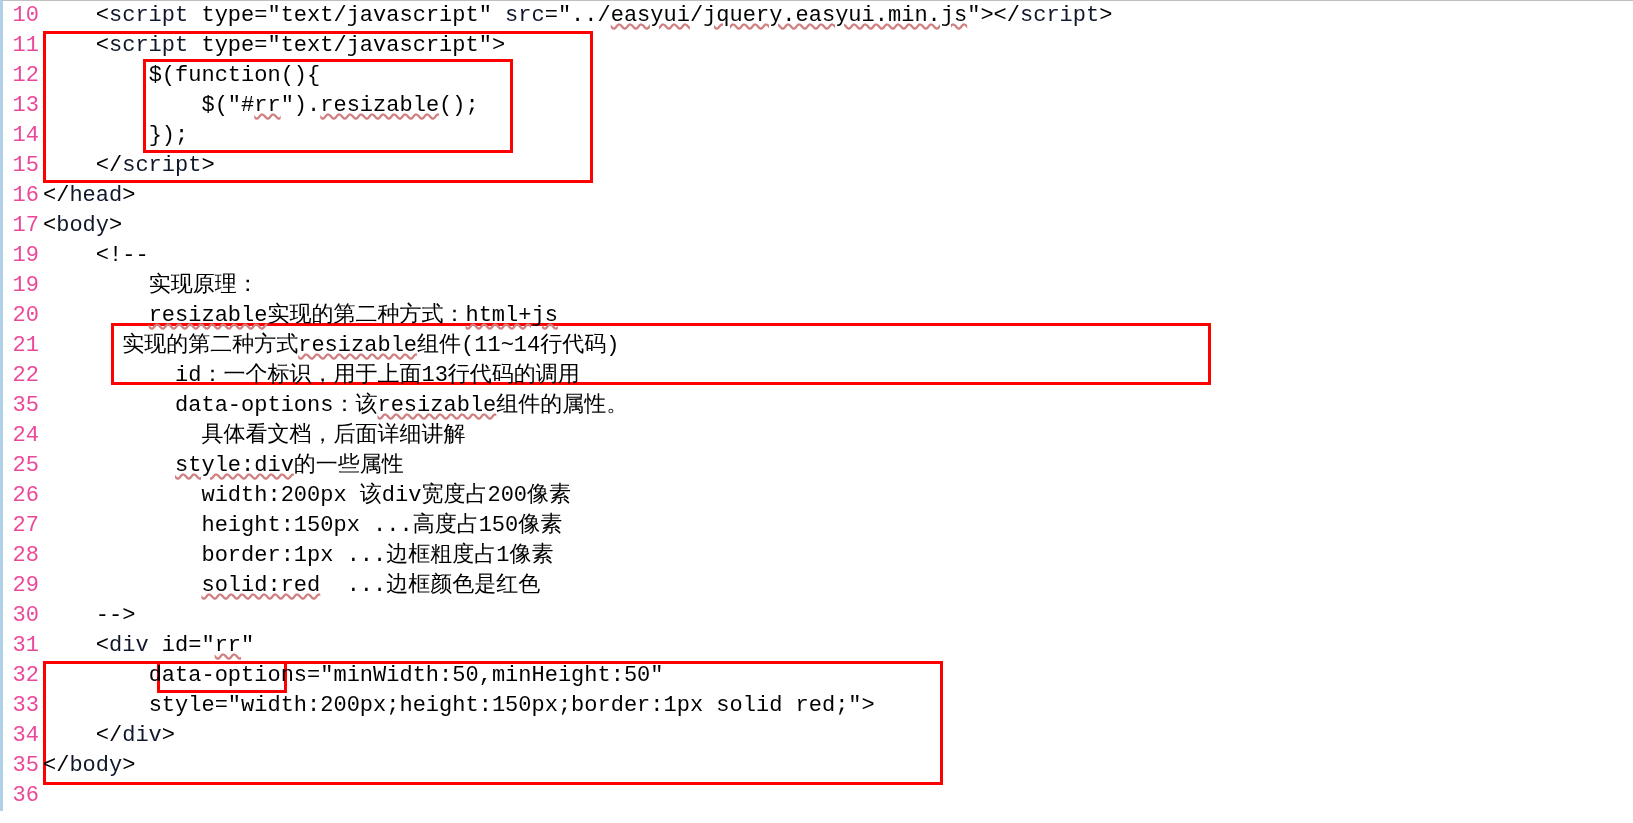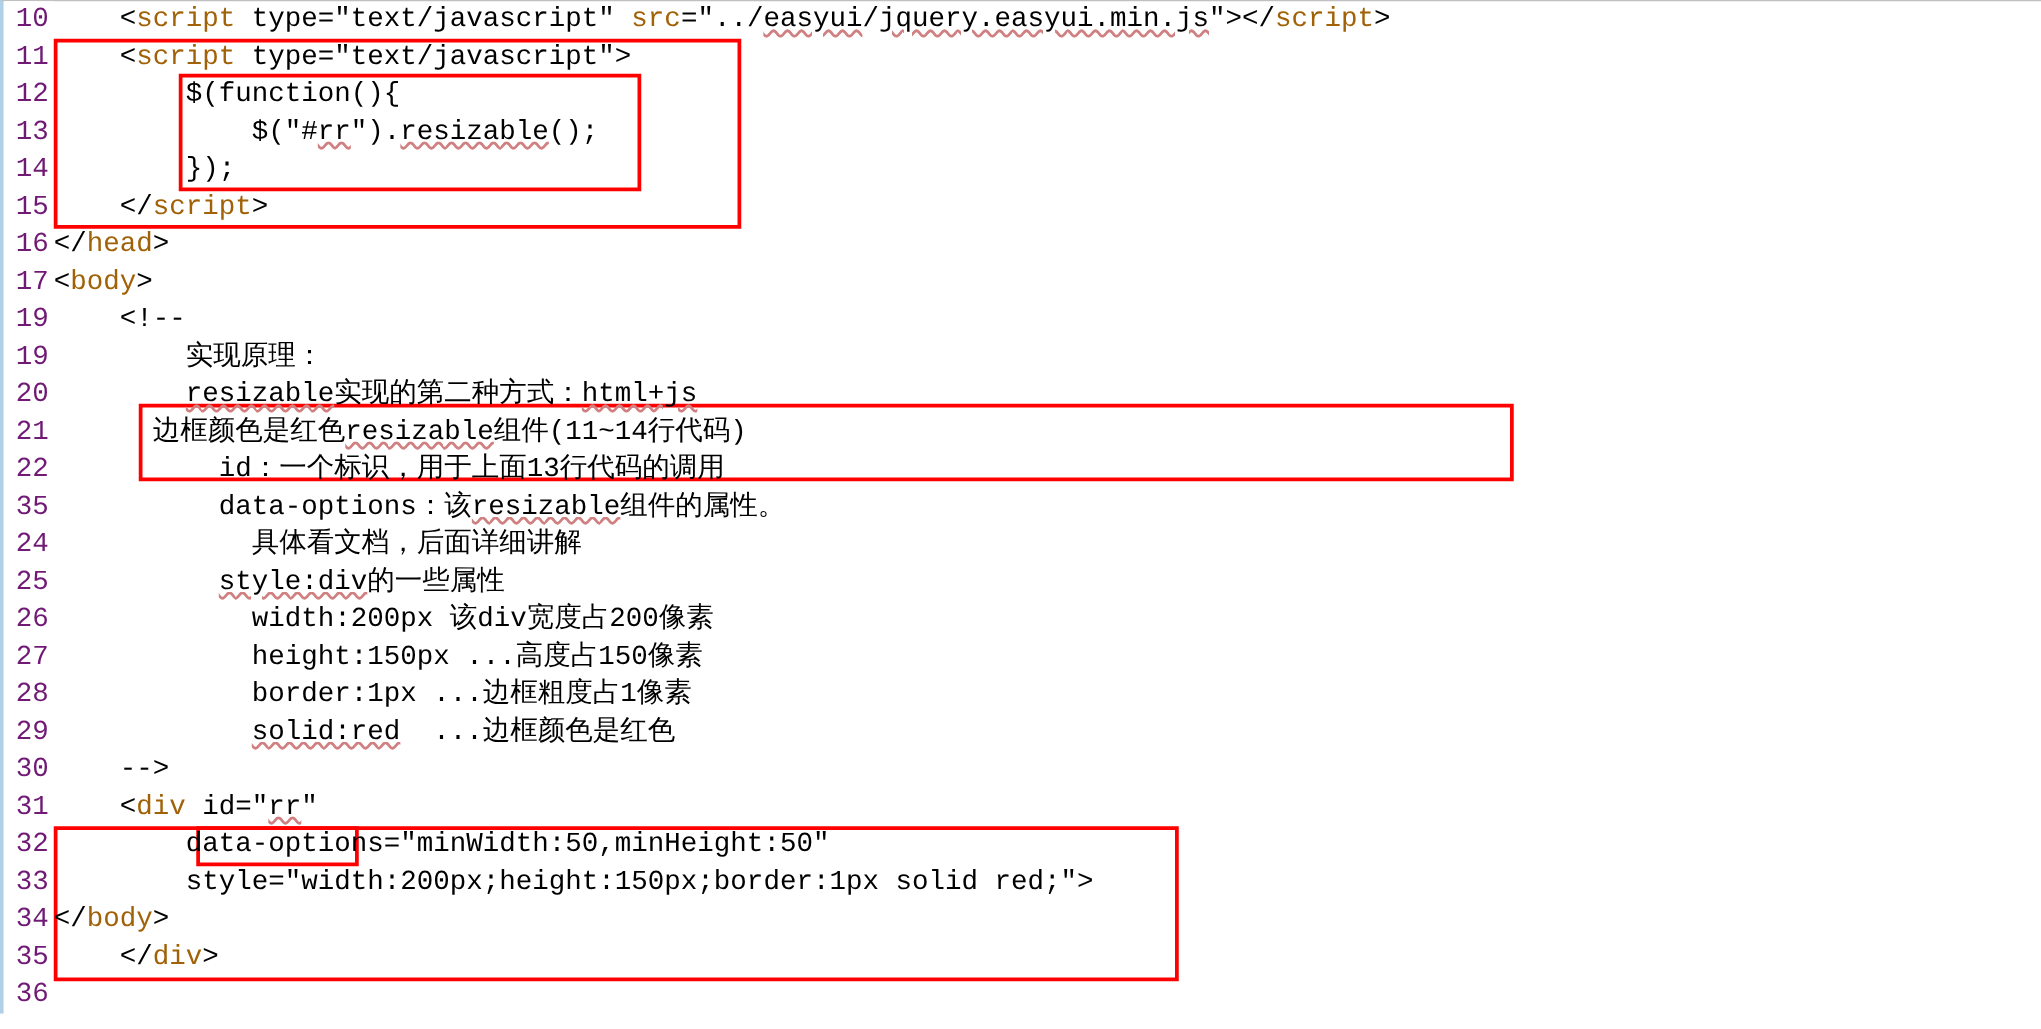--- a/index.html
+++ b/index.html
@@ -15,41 +15,41 @@
     border-left: 3px solid #b0d0e8;
     border-top: 1px solid #c0c0c0;
     width: 100%;
     box-sizing: border-box;
   }
   .gutter {
     flex: 0 0 auto;
     width: 40px;
     background: #ffffff;
     text-align: right;
-    color: #701a75;
+    color: #ec4899;
     user-select: none;
     padding-right: 4px;
     box-sizing: border-box;
   }
   .gutter .ln {
     height: 30px;
     line-height: 30px;
   }
   .code {
     flex: 1 1 auto;
     position: relative;
   }
   .line {
     height: 30px;
     line-height: 30px;
     white-space: pre;
     position: relative;
   }
   .txt { color: #000000; }
-  .kw  { color: #a16207; }
+  .kw  { color: #0f172a; }
 
   
   .box {
     position: absolute;
     border: 3px solid #ff0000;
     pointer-events: none;
     box-sizing: border-box;
   }
   .box-a { left: 0px;   top: 30px;  width: 550px; height: 152px; } 
   .box-b { left: 100px; top: 58px;  width: 370px; height: 94px;  } 
@@ -106,29 +106,29 @@
       <div class="line"><span>    </span><span class="txt">&lt;</span><span class="kw">script</span><span class="txt"> type=</span><span class="txt">"text/javascript"</span><span class="txt">&gt;</span></div>
       <div class="line"><span>        </span><span class="txt">$(function(){</span></div>
       <div class="line"><span>            </span><span class="txt">$("#</span><span class="txt squiggle">rr</span><span class="txt">").</span><span class="txt squiggle">resizable</span><span class="txt">();</span></div>
       <div class="line"><span>        </span><span class="txt">});</span></div>
       <div class="line"><span>    </span><span class="txt">&lt;/</span><span class="kw">script</span><span class="txt">&gt;</span></div>
       <div class="line"><span></span><span class="txt">&lt;/</span><span class="kw">head</span><span class="txt">&gt;</span></div>
       <div class="line"><span></span><span class="txt">&lt;</span><span class="kw">body</span><span class="txt">&gt;</span></div>
       <div class="line"><span>    </span><span class="txt">&lt;!--</span></div>
       <div class="line"><span>        </span><span class="txt">实现原理：</span></div>
       <div class="line"><span>        </span><span class="txt squiggle">resizable</span><span class="txt">实现的第二种方式：</span><span class="txt squiggle">html+js</span></div>
-      <div class="line"><span>      </span><span class="txt">边框颜色是红色</span><span class="txt squiggle">resizable</span><span class="txt">组件(11~14行代码)</span></div>
+      <div class="line"><span>      </span><span class="txt">实现的第二种方式</span><span class="txt squiggle">resizable</span><span class="txt">组件(11~14行代码)</span></div>
       <div class="line"><span>          </span><span class="txt">id：一个标识，用于上面13行代码的调用</span></div>
       <div class="line"><span>          </span><span class="txt">data-options：该</span><span class="txt squiggle">resizable</span><span class="txt">组件的属性。</span></div>
       <div class="line"><span>            </span><span class="txt">具体看文档，后面详细讲解</span></div>
       <div class="line"><span>          </span><span class="txt squiggle">style:div</span><span class="txt">的一些属性</span></div>
       <div class="line"><span>            </span><span class="txt">width:200px 该div宽度占200像素</span></div>
       <div class="line"><span>            </span><span class="txt">height:150px ...高度占150像素</span></div>
       <div class="line"><span>            </span><span class="txt">border:1px ...边框粗度占1像素</span></div>
       <div class="line"><span>            </span><span class="txt squiggle">solid:red</span><span class="txt">  ...边框颜色是红色</span></div>
       <div class="line"><span>    </span><span class="txt">--&gt;</span></div>
       <div class="line"><span>    </span><span class="txt">&lt;</span><span class="kw">div</span><span class="txt"> id=</span><span class="txt">"</span><span class="txt squiggle">rr</span><span class="txt">"</span></div>
       <div class="line"><span>        </span><span class="txt">data-options="minWidth:50,minHeight:50"</span></div>
       <div class="line"><span>        </span><span class="txt">style="width:200px;height:150px;border:1px solid red;"&gt;</span></div>
+      <div class="line"><span>    </span><span class="txt">&lt;/</span><span class="kw">div</span><span class="txt">&gt;</span></div>
       <div class="line"><span></span><span class="txt">&lt;/</span><span class="kw">body</span><span class="txt">&gt;</span></div>
-      <div class="line"><span>    </span><span class="txt">&lt;/</span><span class="kw">div</span><span class="txt">&gt;</span></div>
     </div>
 </div>
 
 </body></html>

